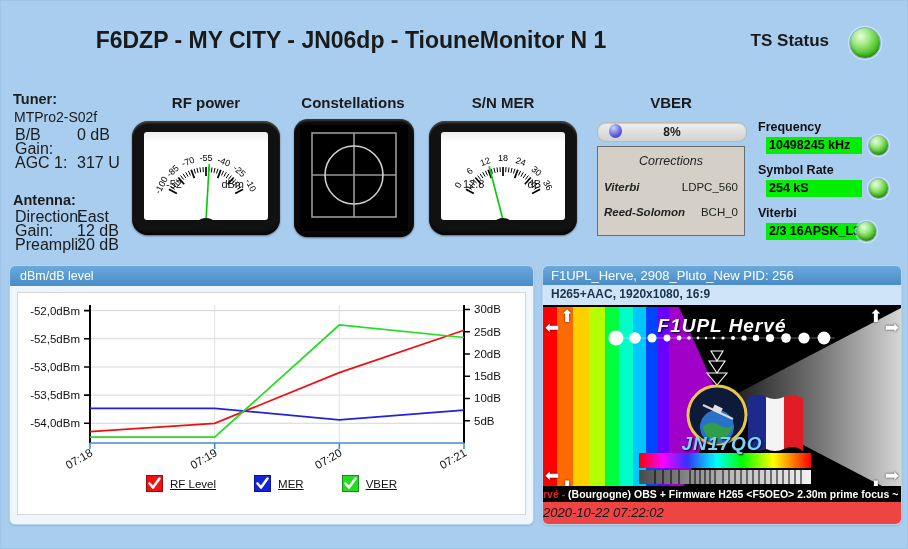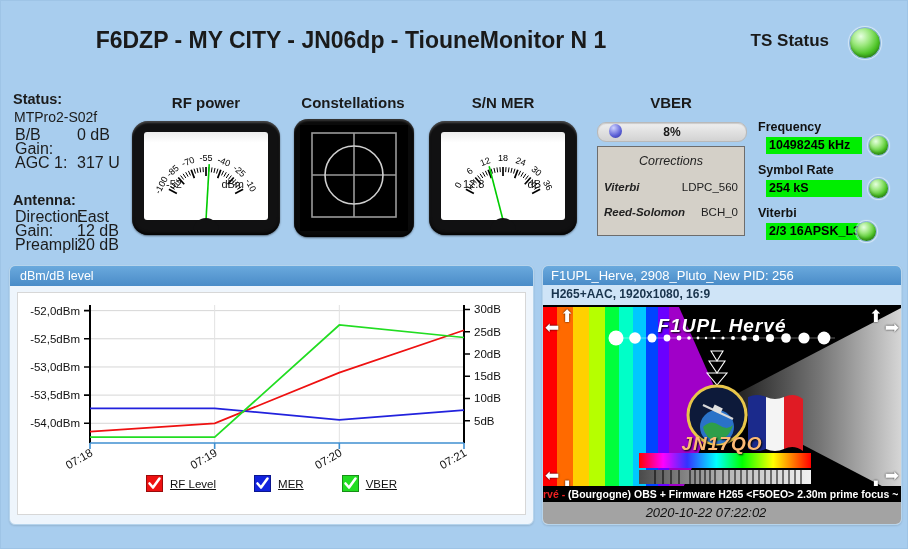--- a/index.html
+++ b/index.html
@@ -291,25 +291,25 @@
     box-sizing: border-box;
   }
   .vid-screen {
     position: relative;
     height: 197px;
     background: #000;
     overflow: hidden;
   }
   .vid-foot {
     height: 24px;
-    background: #a3a3a3;
+    background: #ef4444;
     color: #111;
     font-size: 13px;
     font-style: italic;
-    text-align: center;
+    text-align: left;
     padding: 3px 32px 0 0;
     box-sizing: border-box;
   }
   .ticker {
     position: absolute;
     left: 0; bottom: 0;
     width: 100%;
     height: 16px;
     background: #000;
     color: #ffffff;
@@ -335,41 +335,41 @@
     font-size: 19px;
     font-weight: bold;
     font-style: italic;
     letter-spacing: 1px;
     text-shadow: 1px 1px 2px #000;
   }
   .vid-loc {
     position: absolute;
     left: 0; top: 128px; width: 100%;
     text-align: center;
-    color: #fdba74;
+    color: #7dd3fc;
     font-size: 19px;
     font-weight: bold;
     font-style: italic;
     letter-spacing: 1px;
     text-shadow: 1px 1px 2px #000;
   }
 </style>
 </head>
 <body>
 
 <div id="app">
 
   <div class="header">
     <div class="title">F6DZP - MY CITY - JN06dp - TiouneMonitor N 1</div>
     <div class="ts-status-label">TS Status</div>
     <div class="led led-big"></div>
   </div>
 
   <div class="info-block">
-    <div class="info-head">Status:</div>
+    <div class="info-head">Tuner:</div>
     <div class="info-model">MTPro2-S02f</div>
     <div class="kv">
       <span class="k">B/B Gain:</span>
       <span class="v">0 dB</span>
     </div>
     <div class="kv">
       <span class="k">AGC 1:</span>
       <span class="v">317 U</span>
     </div>
     <div class="info-gap"></div>

